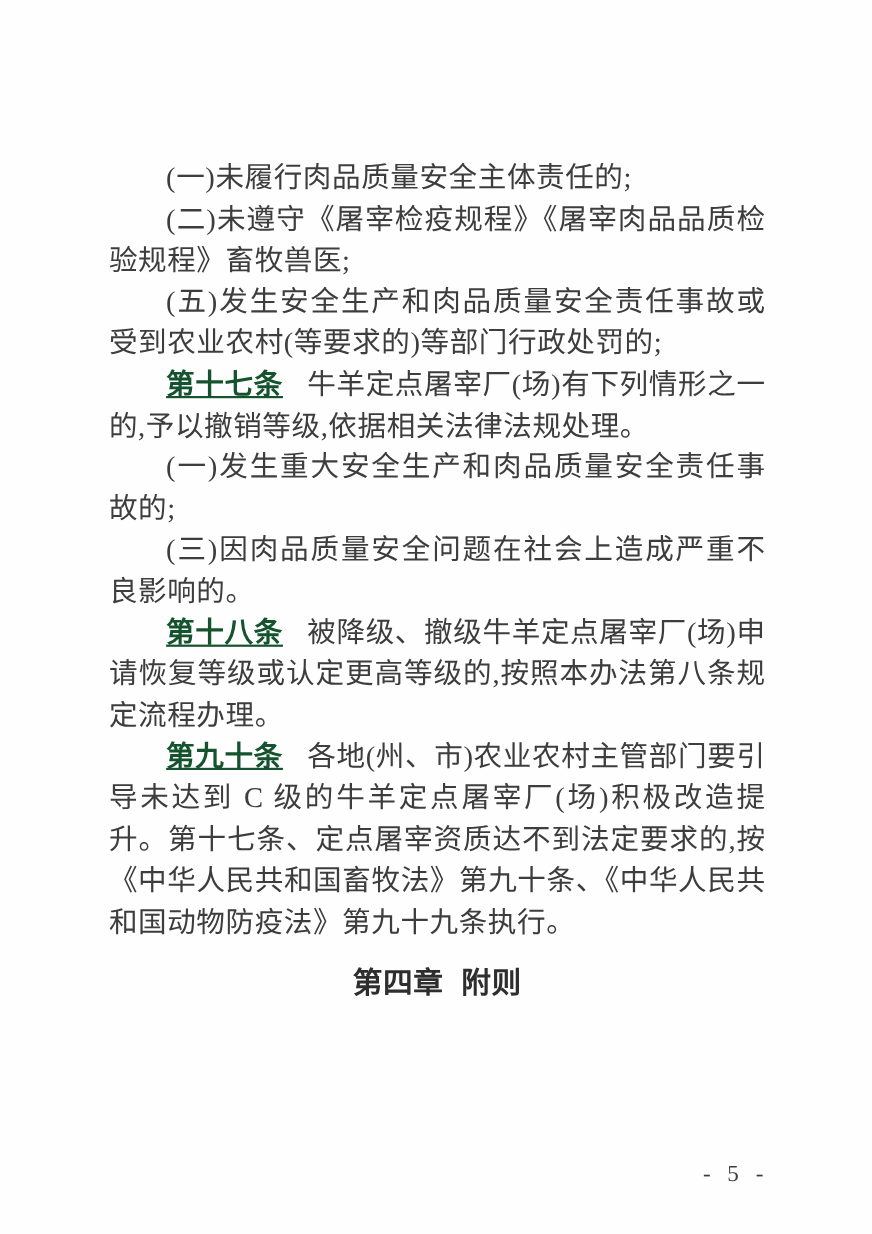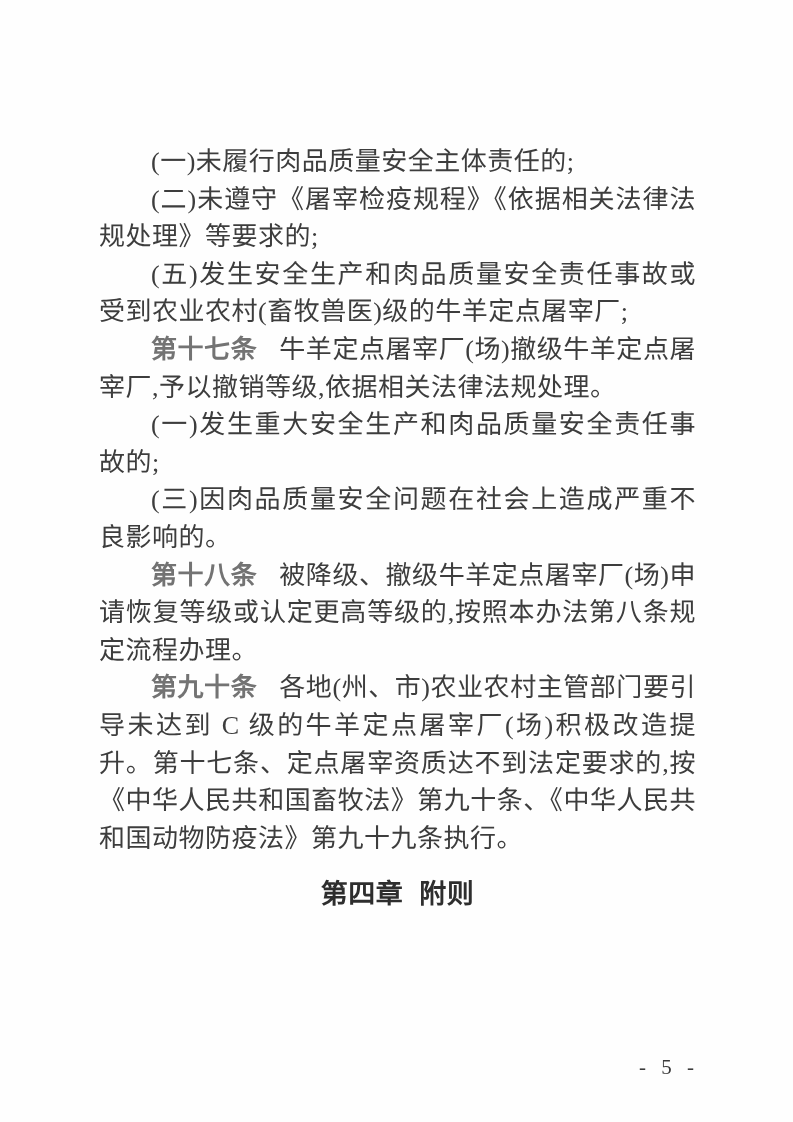--- a/index.html
+++ b/index.html
@@ -25,22 +25,23 @@
     line-height: 37.6px;
     text-align: justify;
     letter-spacing: 0.5px;
   }
   .para {
     margin: 0;
     text-indent: 2em;
   }
   .article-no {
     font-weight: bold;
-    color: #737373;
+    color: #14532d;
     margin-right: 0.85em;
+    text-decoration: underline;
   }
   .chapter-heading {
     margin: 18px 0 5px 0;
     text-indent: 0;
     text-align: center;
     font-family: "Liberation Sans", "DejaVu Sans", sans-serif;
     font-weight: bold;
     font-size: 27px;
     line-height: 38px;
     color: #2e2e2e;
@@ -57,23 +58,23 @@
     letter-spacing: 5px;
     color: #3c3c3c;
   }
 </style>
 </head>
 <body>
 
 <div class="page">
   <div class="content">
       <p class="para"><span>(一)未履行肉品质量安全主体责任的;</span></p>
-      <p class="para"><span>(二)未遵守《屠宰检疫规程》《依据相关法律法规处理》等要求的;</span></p>
-      <p class="para"><span>(五)发生安全生产和肉品质量安全责任事故或受到农业农村(畜牧兽医)级的牛羊定点屠宰厂;</span></p>
-      <p class="para"><span class="article-no">第十七条</span><span>牛羊定点屠宰厂(场)撤级牛羊定点屠宰厂,予以撤销等级,依据相关法律法规处理。</span></p>
+      <p class="para"><span>(二)未遵守《屠宰检疫规程》《屠宰肉品品质检验规程》畜牧兽医;</span></p>
+      <p class="para"><span>(五)发生安全生产和肉品质量安全责任事故或受到农业农村(等要求的)等部门行政处罚的;</span></p>
+      <p class="para"><span class="article-no">第十七条</span><span>牛羊定点屠宰厂(场)有下列情形之一的,予以撤销等级,依据相关法律法规处理。</span></p>
       <p class="para"><span>(一)发生重大安全生产和肉品质量安全责任事故的;</span></p>
       <p class="para"><span>(三)因肉品质量安全问题在社会上造成严重不良影响的。</span></p>
       <p class="para"><span class="article-no">第十八条</span><span>被降级、撤级牛羊定点屠宰厂(场)申请恢复等级或认定更高等级的,按照本办法第八条规定流程办理。</span></p>
       <p class="para"><span class="article-no">第九十条</span><span>各地(州、市)农业农村主管部门要引导未达到 C 级的牛羊定点屠宰厂(场)积极改造提升。第十七条、定点屠宰资质达不到法定要求的,按《中华人民共和国畜牧法》第九十条、《中华人民共和国动物防疫法》第九十九条执行。</span></p>
       <h2 class="chapter-heading"><span class="chapter-label">第四章</span><span>附则</span></h2>
     </div>
   <div class="page-number">- 5 -</div>
 </div>
 
 </body></html>

